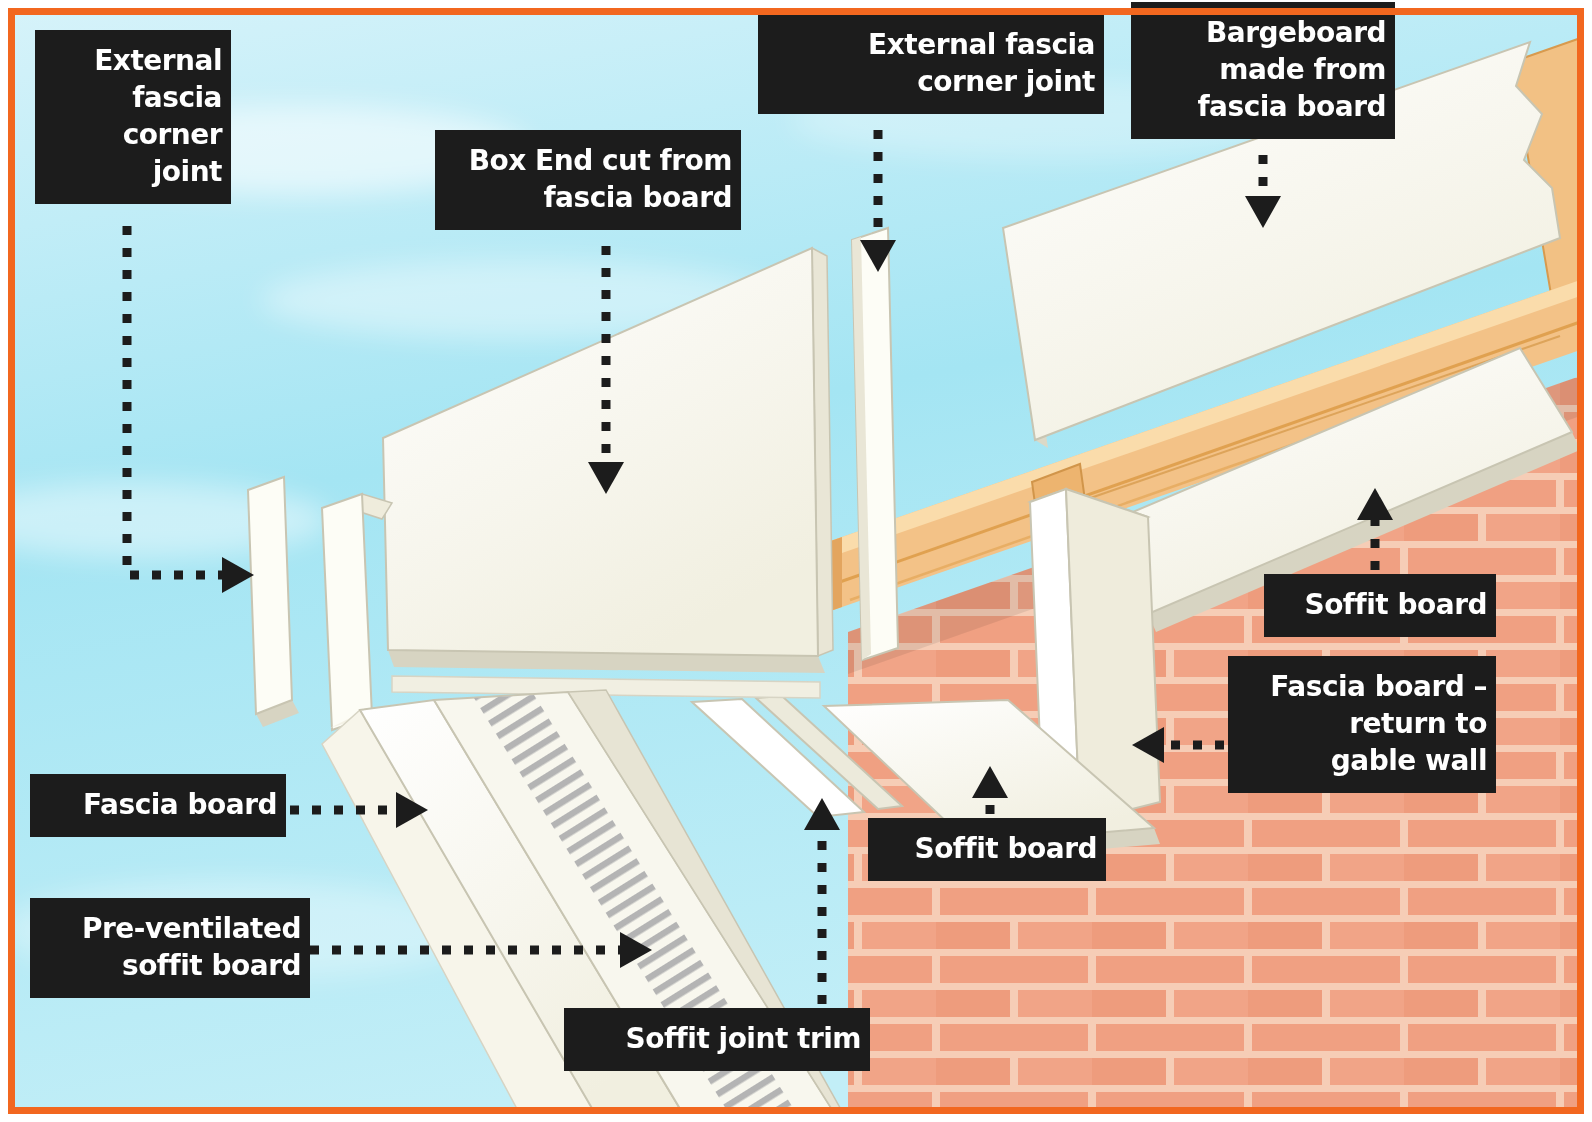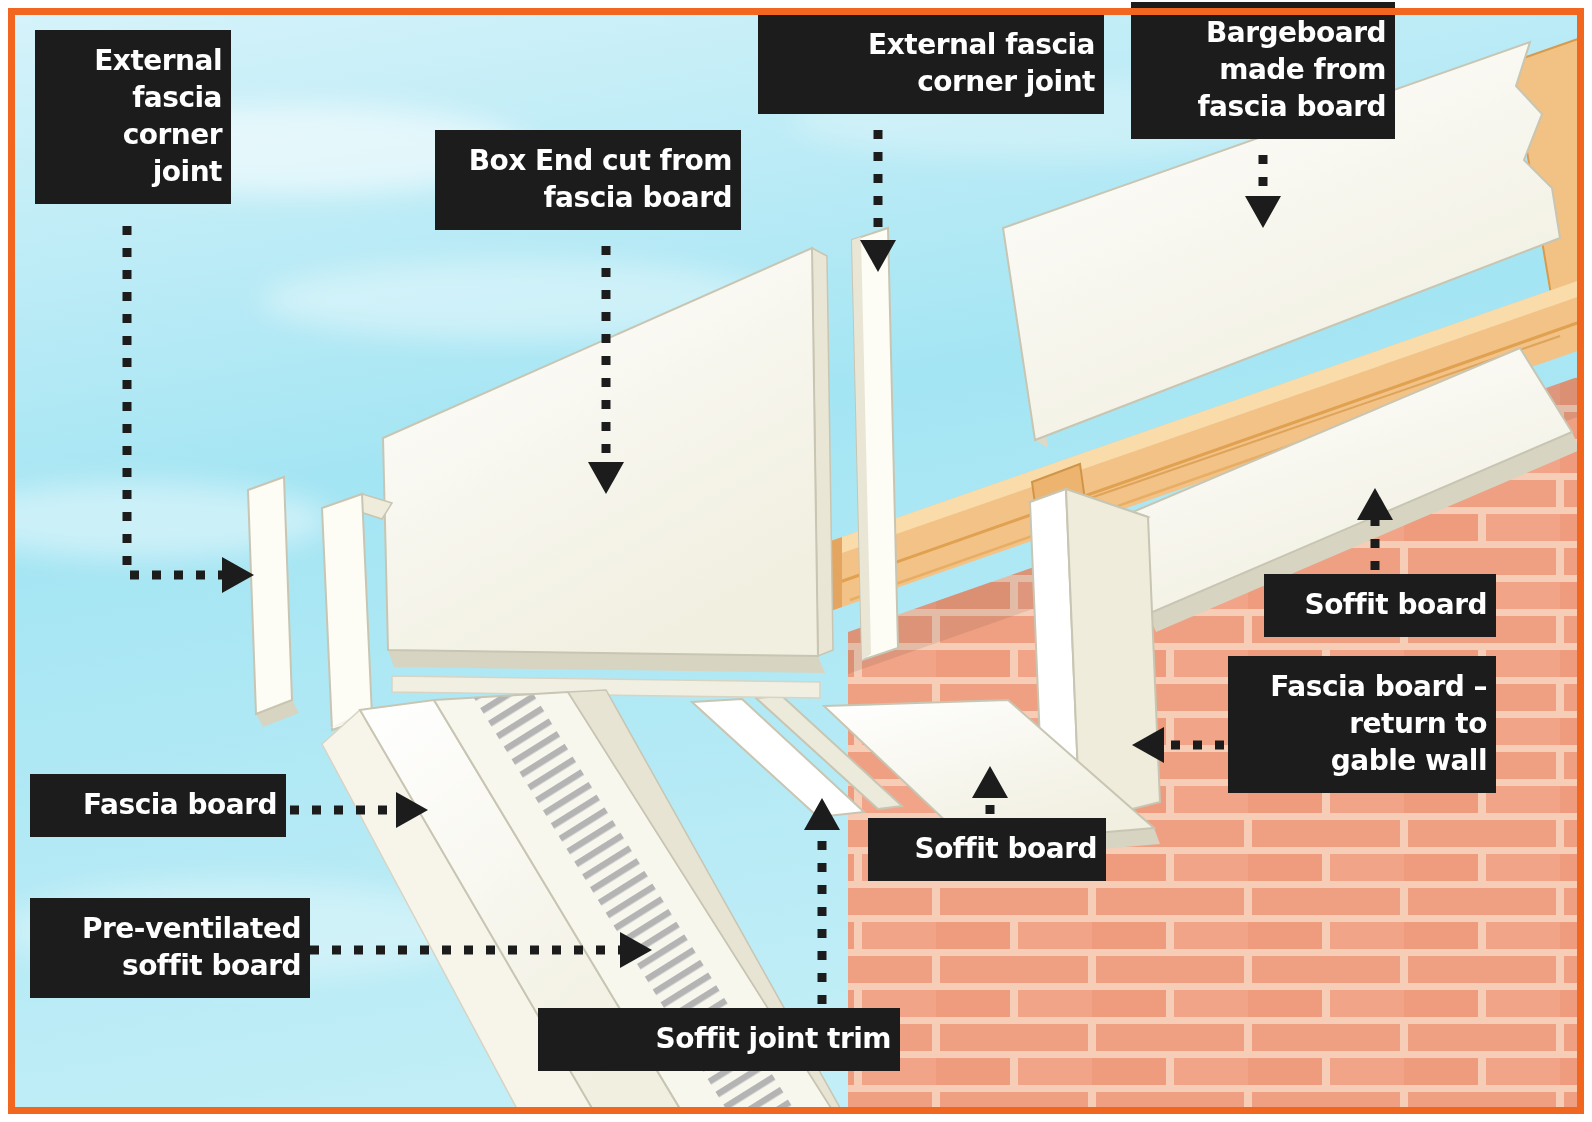--- a/index.html
+++ b/index.html
@@ -216,17 +216,17 @@
   <div class="label" style="left:1131px;top:2px;width:264px">Bargeboard
 made from
 fascia board</div>
   <div class="label" style="left:1264px;top:574px;width:232px">Soffit board</div>
   <div class="label" style="left:1228px;top:656px;width:268px">Fascia board –
 return to
 gable wall</div>
   <div class="label" style="left:30px;top:774px;width:256px">Fascia board</div>
   <div class="label" style="left:30px;top:898px;width:280px">Pre-ventilated
 soffit board</div>
-  <div class="label" style="left:538px;top:1008px;width:362px">Soffit joint trim</div>
+  <div class="label" style="left:564px;top:1008px;width:306px">Soffit joint trim</div>
   <div class="label" style="left:868px;top:818px;width:238px">Soffit board</div>
 
   <div class="border-overlay"></div>
 </div>
 
 </body></html>

